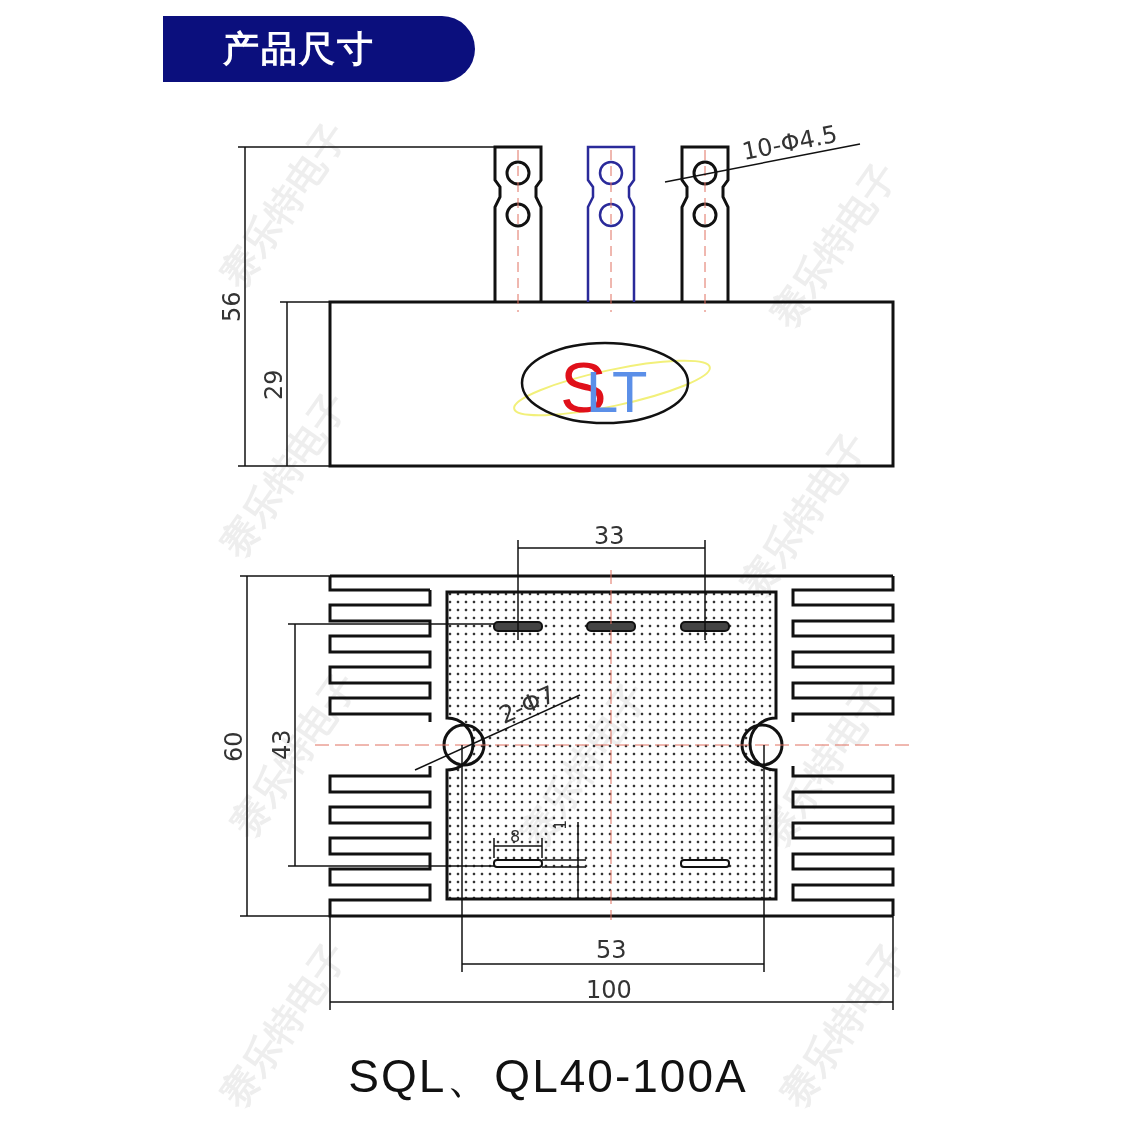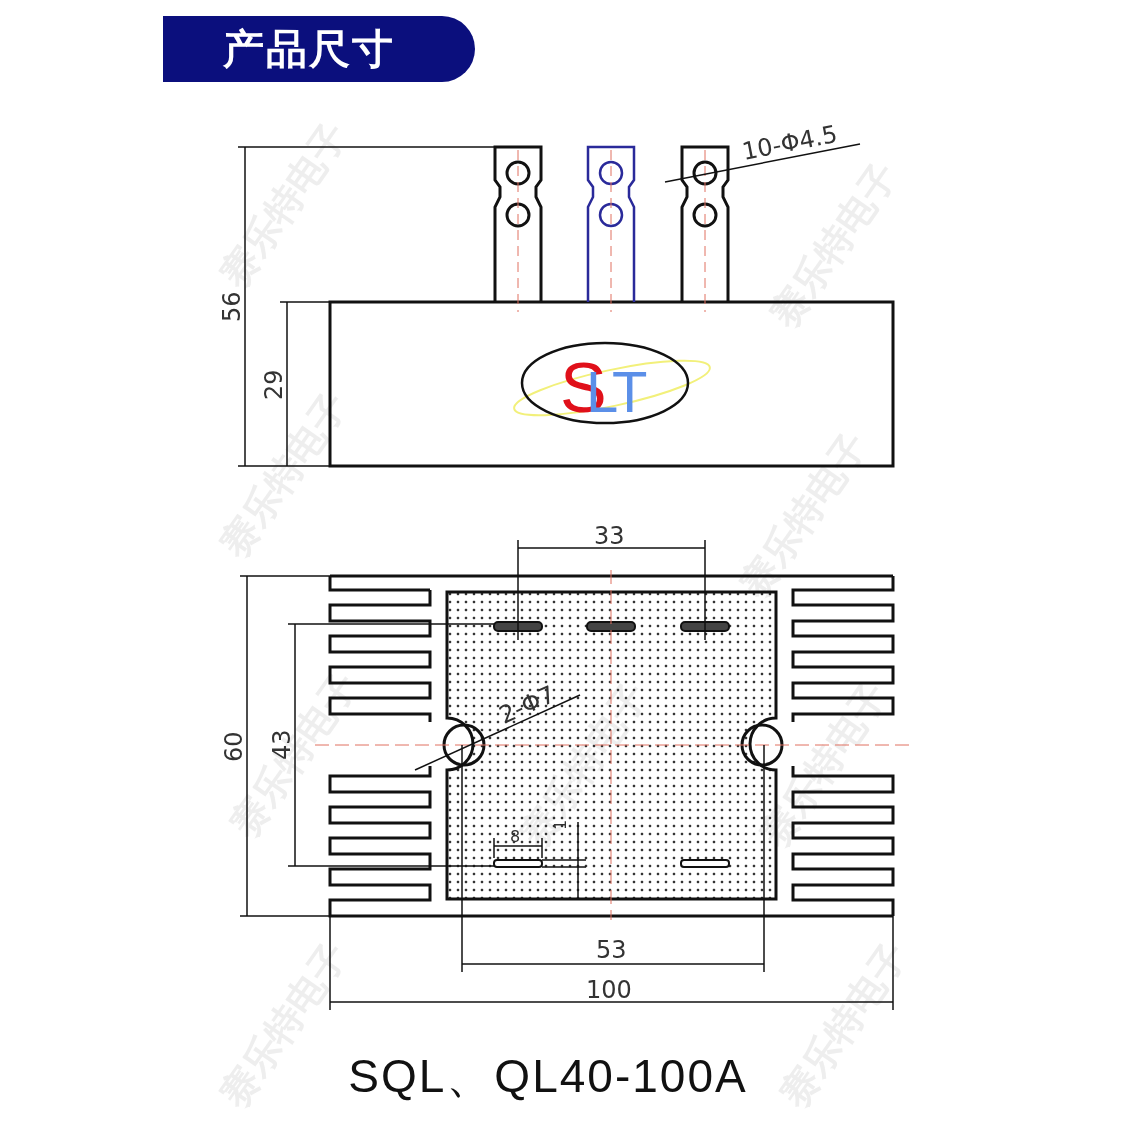--- a/index.html
+++ b/index.html
@@ -1,18 +1,18 @@
 <!DOCTYPE html>
 <html><head>
 <meta charset="utf-8">
 <style>
   html, body { margin:0; padding:0; background:#ffffff; }
   body { width:1126px; height:1126px; position:relative; overflow:hidden; font-family:"DejaVu Sans", sans-serif; }
   .banner { position:absolute; left:163px; top:16px; width:312px; height:66px; background:#0b0f7d; border-radius:0 33px 33px 0; }
-  .banner-title { position:absolute; left:60px; top:0; height:66px; line-height:66px; color:#ffffff; font-size:41px; font-weight:bold; letter-spacing:2px; font-family:"DejaVu Sans", sans-serif; }
+  .banner-title { position:absolute; left:60px; top:0; height:66px; line-height:66px; color:#ffffff; font-size:36px; font-weight:bold; letter-spacing:2px; font-family:"DejaVu Sans", sans-serif; }
   svg.drawing { position:absolute; left:0; top:0; }
   .dim-text { font-family:"DejaVu Sans", sans-serif; font-size:24px; fill:#333; }
   .model { position:absolute; left:0; width:1096px; top:1046px; text-align:center; font-family:"Liberation Sans", sans-serif; font-size:46px; color:#111; letter-spacing:2px; }
   .wm { font-family:"DejaVu Sans", sans-serif; font-size:38px; fill:#cfcfcf; opacity:0.35; font-weight:bold; }
 </style>
 </head>
 <body>
 
 <div class="banner">
   <span class="banner-title">产品尺寸</span>

